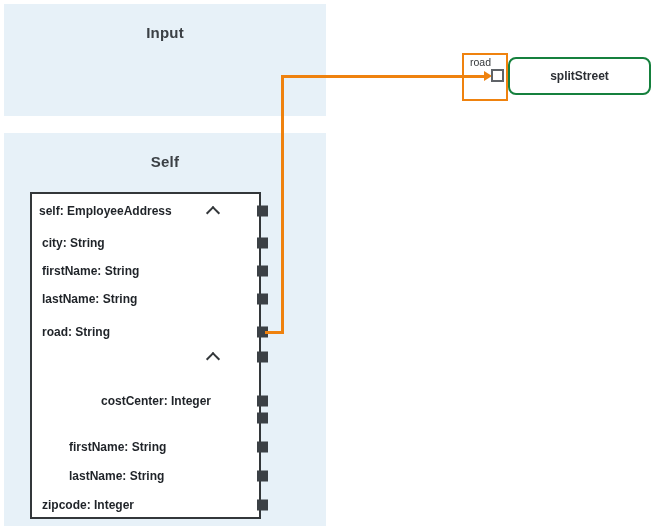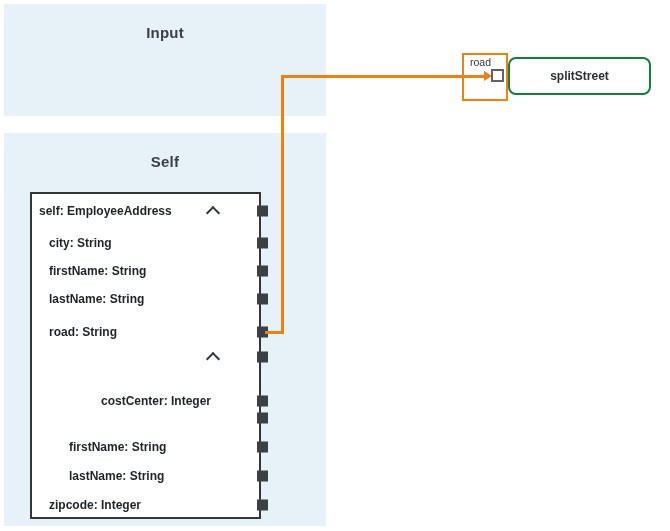--- a/index.html
+++ b/index.html
@@ -30,21 +30,21 @@
     background:#ffffff;
     border:2px solid #33373a;
   }
   .tree-row{
     position:absolute;left:0;right:0;height:22px;
     display:flex;align-items:center;
     font-size:12px;font-weight:bold;color:#1f2328;text-align:right;
   }
   .tree-row .label{max-width:152px;line-height:12px;}
   .lvl0 .label{padding-left:7px;}
-  .lvl1 .label{padding-left:17px;}
+  .lvl1 .label{padding-left:10px;}
   .lvl2 .label{padding-left:37px;}
   .r0{top:6px;}   .r1{top:38px;}  .r2{top:66px;}  .r3{top:94px;}
   .r4{top:127px;} .r5{top:149px;height:28px;} .r6{top:196px;margin-left:32px;}
   .r7{top:213px;} .r8{top:242px;} .r9{top:271px;} .r10{top:300px;}
   .chevron-up{
     position:absolute;left:176px;top:50%;
     width:8px;height:8px;
     border-left:2.5px solid #33373a;border-top:2.5px solid #33373a;
     transform:translateY(-30%) rotate(45deg);
   }

